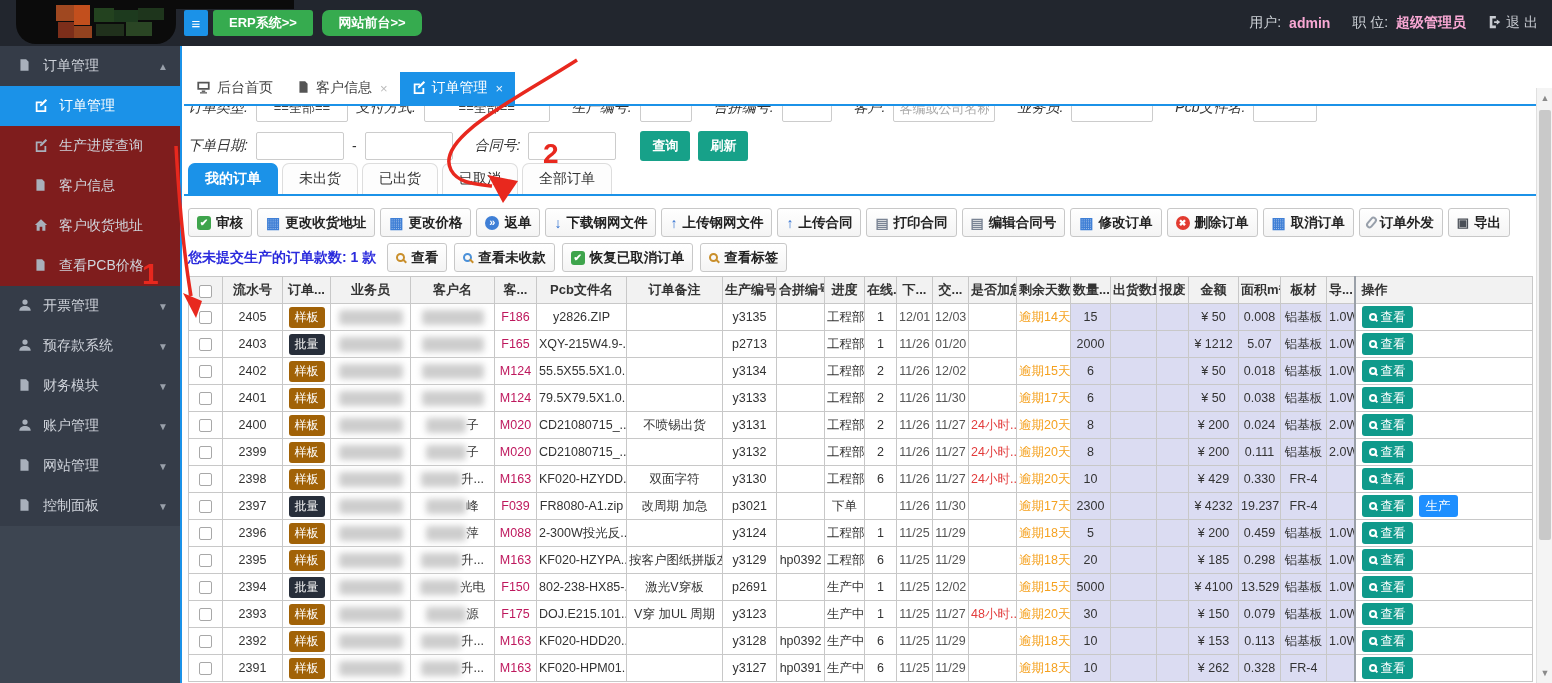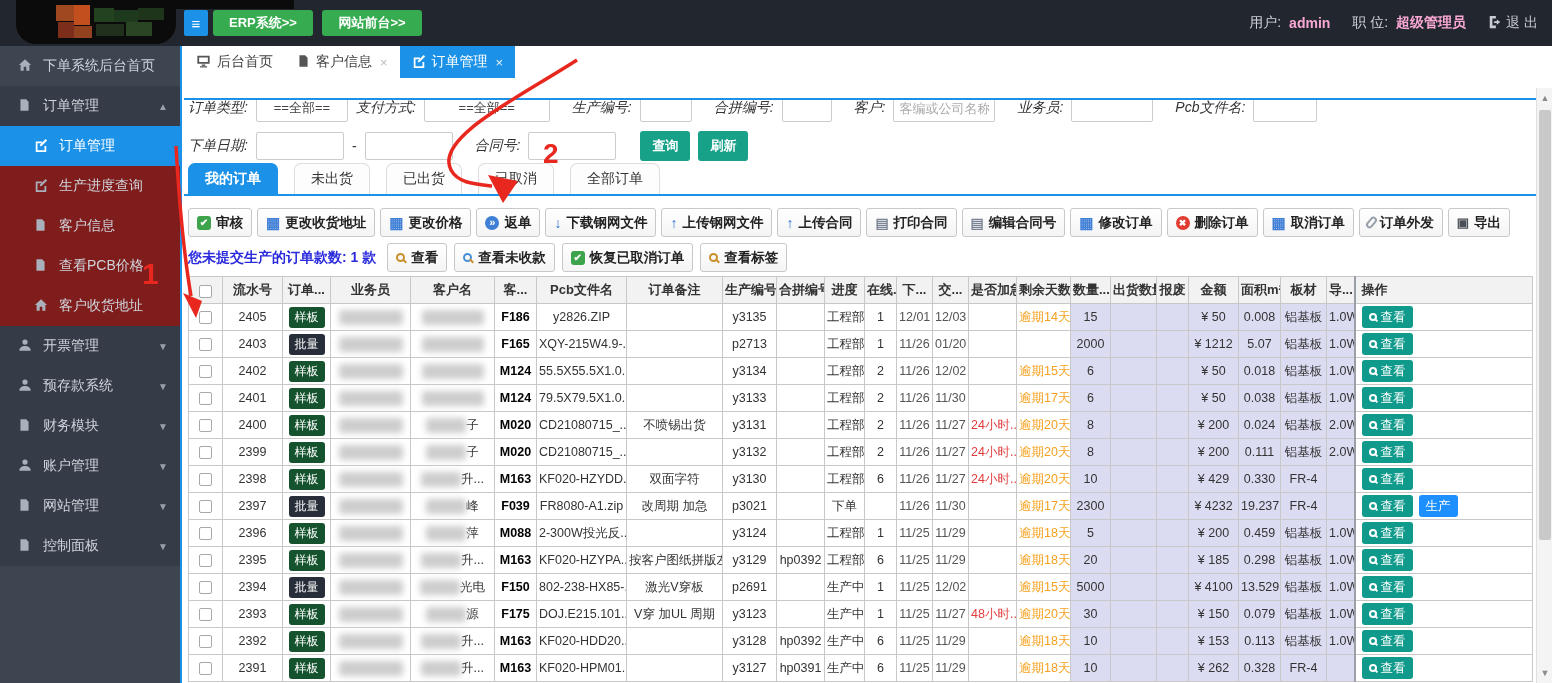--- a/index.html
+++ b/index.html
@@ -7,55 +7,55 @@
   body { position:relative; font-family:"Liberation Sans","DejaVu Sans",sans-serif; background:#fff; color:#333; }
 
   
   .topbar { position:absolute; left:0; top:0; width:1552px; height:46px; background:#22262e; z-index:5; }
   .logo-redact { position:absolute; left:16px; top:0; width:160px; height:44px; background:#0b0b0b; border-radius:0 0 20px 20px; overflow:hidden; }
   .logo-redact .tile { position:absolute; }
   .logo-strip { position:absolute; left:176px; top:0; width:118px; height:9px; background:#0b0b0b; }
   .hamburger { position:absolute; left:184px; top:10px; width:24px; height:26px; background:#1b92e8; color:#fff; border:none; border-radius:2px; font-size:15px; cursor:pointer; }
   .gbtn { position:absolute; top:10px; height:26px; background:#36ab4f; color:#fff; border:none; border-radius:3px; font-size:13px; font-weight:bold; padding:0 12px; cursor:pointer; }
   .gbtn.erp { left:213px; width:100px; }
-  .gbtn.site { left:322px; width:100px; }
+  .gbtn.site { left:322px; width:100px;border-radius:7px; }
   .tb-right { position:absolute; right:14px; top:0; height:46px; display:flex; align-items:center; gap:8px; font-size:14px; color:#cfd3d8; }
   .tb-right .yellow { color:#f9a8d4; font-weight:bold; margin-right:14px; }
   .logout { display:inline-flex; align-items:center; gap:4px; color:#c9ccd2; cursor:pointer; }
 
   
   .sidebar { position:absolute; left:0; top:46px; width:182px; height:637px; background:#3d4551; border-right:2px solid #1b92e8; z-index:4; }
   .side-item { display:flex; align-items:center; height:40px; padding:0 12px 0 18px; color:#cfd3da; font-size:14px; cursor:pointer; }
   .side-item .sideicon { width:16px; height:16px; margin-right:9px; display:inline-flex; }
   .side-item .sideicon svg { fill:#a9b0bb; }
   .side-item.parent { background:#353c48; }
   .side-item.sub { padding-left:34px; background:#7f1d1d; }
   .side-item.active { background:#1b92e8; color:#fff; }
   .side-item.active .sideicon svg { fill:#fff; }
   .side-item .caret { margin-left:auto; color:#99a0aa; font-size:10px; }
 
   
-  .tabstrip { position:absolute; left:184px; top:46px; right:0; height:54px; background:#fff; border-bottom:2px solid #1b92e8; display:flex; z-index:3; }
+  .tabstrip { position:absolute; left:184px; top:46px; right:0; height:60px; background:#fff; border-bottom:2px solid #1b92e8; display:flex; align-items:flex-end; z-index:3; }
   .wtab { display:inline-flex; align-items:center; gap:6px; height:32px; padding:0 12px; font-size:14px; color:#444; cursor:pointer; }
   .wtab svg { fill:#555; }
   .wtab.active { background:#1b92e8; color:#fff; }
   .wtab.active svg { fill:#fff; }
   .wtab .x { color:#bbb; font-size:13px; margin-left:2px; }
   .wtab.active .x { color:#e8f2fc; }
 
   .filters { position:absolute; left:188px; top:92px; right:20px; }
   .frow { display:flex; align-items:center; gap:8px; height:32px; margin-bottom:6px; font-size:14px; color:#333; }
   .frow label { white-space:nowrap;font-style:italic; }
   .sel, .inp { height:28px; border:1px solid #ccc; border-radius:2px; background:#fff; }
   .sel { display:flex; align-items:center; justify-content:center; font-size:13px; color:#444; }
   .inp { font-size:13px; padding:0 5px; color:#333; font-family:inherit; }
   .inp::placeholder { color:#aaa; }
   .tealbtn { height:30px; padding:0 12px; background:#17a189; color:#fff; border:none; border-radius:3px; font-size:13px; font-weight:bold; cursor:pointer; }
 
-  .ordertabs { position:absolute; left:184px; top:163px; right:16px; height:33px; border-bottom:2px solid #1b92e8; display:flex; align-items:flex-end; gap:16px; padding-left:4px; }
+  .ordertabs { position:absolute; left:184px; top:163px; right:16px; height:33px; border-bottom:2px solid #1b92e8; display:flex; align-items:flex-end; gap:4px; padding-left:4px; }
   .otab { height:31px; display:inline-flex; align-items:center; padding:0 16px; font-size:14px; color:#333; background:#fdfdfd; border:1px solid #ddd; border-bottom:none; border-radius:7px 7px 0 0; cursor:pointer; }
   .otab.active { background:#1b92e8; color:#fff; border-color:#1b92e8; font-weight:bold; }
 
   .toolbar1 { position:absolute; left:188px; top:208px; display:flex; gap:5px; }
   .tbtn { display:inline-flex; align-items:center; height:29px; padding:0 8px; background:linear-gradient(#ffffff,#f4f4f4); border:1px solid #c8c8c8; border-radius:3px; font-size:13.5px; color:#222; font-weight:bold; cursor:pointer; white-space:nowrap; }
   .toolbar2 { position:absolute; left:188px; top:243px; display:flex; align-items:center; gap:7px; }
   .notice { color:#2b2bdd; font-weight:bold; font-size:14px; margin-right:4px; }
 
   
   .ic { display:inline-block; margin-right:5px; line-height:14px; }
@@ -74,24 +74,24 @@
   
   .tablewrap { position:absolute; left:188px; top:276px; width:1344px; }
   table { border-collapse:collapse; table-layout:fixed; width:1344px; font-size:12.5px; }
   th, td { border:1px solid #c8c8c8; height:27px; text-align:center; white-space:nowrap; overflow:hidden; padding:0 2px; }
   th { background:#f2f2f2; color:#333; font-weight:bold; font-size:13px; }
   td { background:#fff; color:#333; }
   td.lav { background:#dbdcf2; }
   td.ops, th.ops { border-left:2px solid #9aa0a8; text-align:left; padding-left:6px; }
   .cbx { display:inline-block; width:13px; height:13px; border:1px solid #a8a8a8; border-radius:2px; background:#fff; vertical-align:middle; cursor:pointer; }
   .badge { display:inline-block; padding:2px 6px; border-radius:3px; color:#fff; font-size:12px; }
-  .badge.o { background:#14532d; }
+  .badge.o { background:#a16207; }
   .badge.d { background:#272e3a; }
   .blur { display:inline-block; height:15px; border-radius:3px; background:#cdcdcd; filter:blur(3px); vertical-align:middle; }
-  .clink { color:#000000; font-weight:bold; cursor:pointer; }
+  .clink { color:#be185d; font-weight:normal; cursor:pointer; }
   .datec { color:#555;margin-left:20px; }
   .redt { color:#e23b3b; }
   .orgt { color:#f5a11f; }
   .opbtn { display:inline-flex; align-items:center; height:22px; padding:0 7px; background:#0f9a8b; color:#fff; border:none; border-radius:3px; font-size:12.5px; cursor:pointer; vertical-align:middle; }
   .opbtn.blue { background:#1e8fff; margin-left:6px; }
   .mg { width:8px; height:8px; border:2px solid #fff; border-radius:50%; position:relative; margin-right:4px; display:inline-block; }
   .mg::after { content:''; position:absolute; width:4px; height:2px; background:#fff; right:-3px; bottom:-2px; transform:rotate(45deg); }
 
   
   .vscroll { position:absolute; right:0; top:88px; width:16px; bottom:0; background:#f4f4f4; border-left:1px solid #e0e0e0; z-index:6; }
@@ -128,28 +128,20 @@
       <span><svg width="14" height="14" viewBox="0 0 16 16" fill="#c9ccd2">
             <path d="M2 1h7v3H5v8h4v3H2z"></path>
             <path d="M10 5l4 3-4 3V9H7V7h3z"></path>
           </svg></span>
       <span>退 出</span>
     </span>
   </div>
 </div>
 
 <div class="sidebar" id="sidebar">
-    <div class="side-item top">
-      <span class="sideicon">
-        <svg width="14" height="14" viewBox="0 0 16 16">
-          <path d="M8 1.5 15 8h-2v6.5H9.5V10h-3v4.5H3V8H1z"></path>
-        </svg>
-      </span>
-      <span>下单系统后台首页</span>
-    </div>
     <div class="side-item parent">
       <span class="sideicon">
         <svg width="13" height="14" viewBox="0 0 16 16">
           <path d="M3 1h7l3 3v11H3z"></path>
         </svg>
       </span>
       <span>订单管理</span>
       <span class="caret">▲</span>
     </div>
     <div class="side-item sub active">
@@ -173,33 +165,33 @@
     <div class="side-item sub">
       <span class="sideicon">
         <svg width="13" height="14" viewBox="0 0 16 16">
           <path d="M3 1h7l3 3v11H3z"></path>
         </svg>
       </span>
       <span>客户信息</span>
     </div>
     <div class="side-item sub">
       <span class="sideicon">
+        <svg width="14" height="14" viewBox="0 0 16 16">
+          <path d="M8 1.5 15 8h-2v6.5H9.5V10h-3v4.5H3V8H1z"></path>
+        </svg>
+      </span>
+      <span>客户收货地址</span>
+    </div>
+    <div class="side-item sub">
+      <span class="sideicon">
         <svg width="13" height="14" viewBox="0 0 16 16">
           <path d="M3 1h7l3 3v11H3z"></path>
         </svg>
       </span>
       <span>查看PCB价格</span>
-    </div>
-    <div class="side-item sub">
-      <span class="sideicon">
-        <svg width="14" height="14" viewBox="0 0 16 16">
-          <path d="M8 1.5 15 8h-2v6.5H9.5V10h-3v4.5H3V8H1z"></path>
-        </svg>
-      </span>
-      <span>客户收货地址</span>
     </div>
     <div class="side-item parent">
       <span class="sideicon">
         <svg width="14" height="14" viewBox="0 0 16 16">
           <circle cx="8" cy="4.6" r="3"></circle>
           <path d="M1.5 14.5c0-3.4 3-5.3 6.5-5.3s6.5 1.9 6.5 5.3z"></path>
         </svg>
       </span>
       <span>开票管理</span>
       <span class="caret">▼</span>

